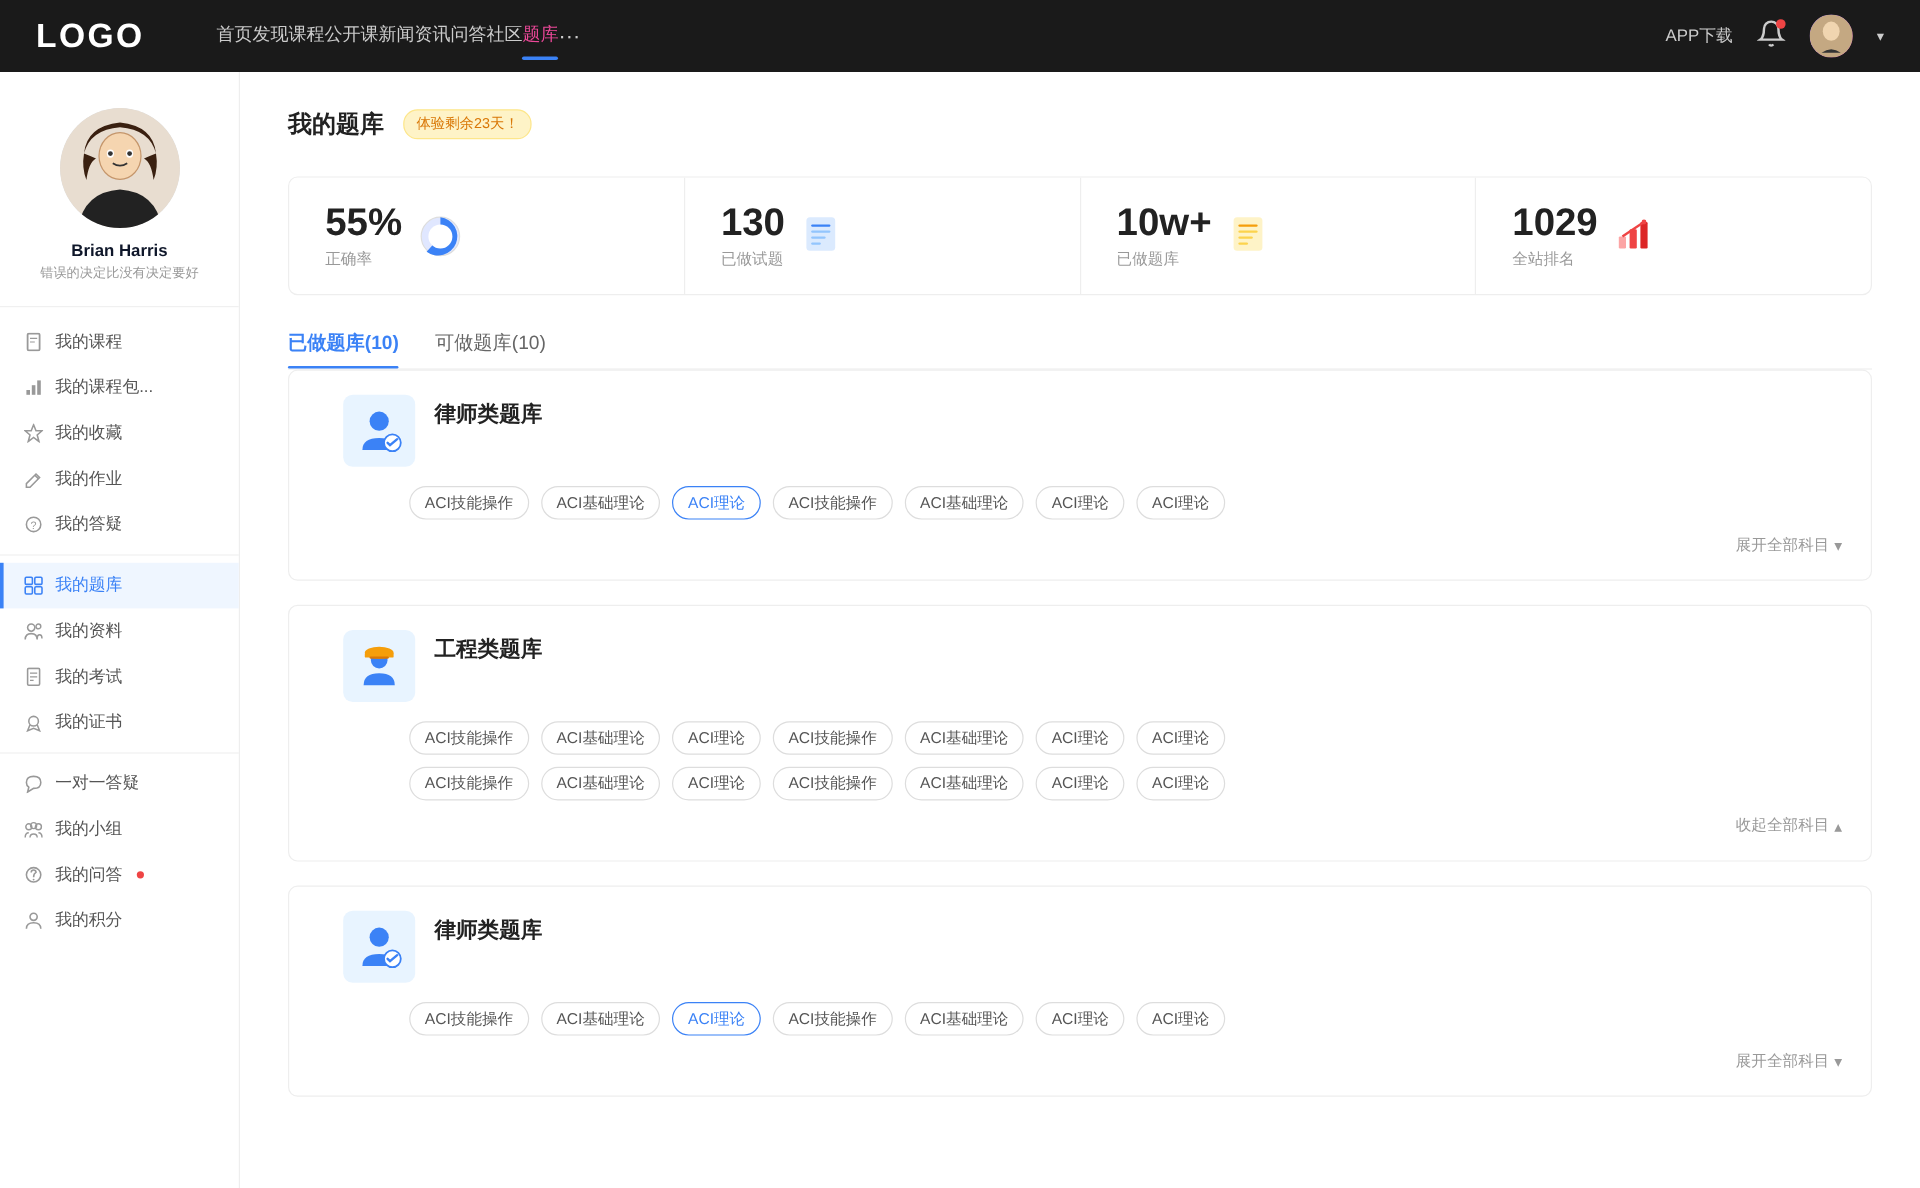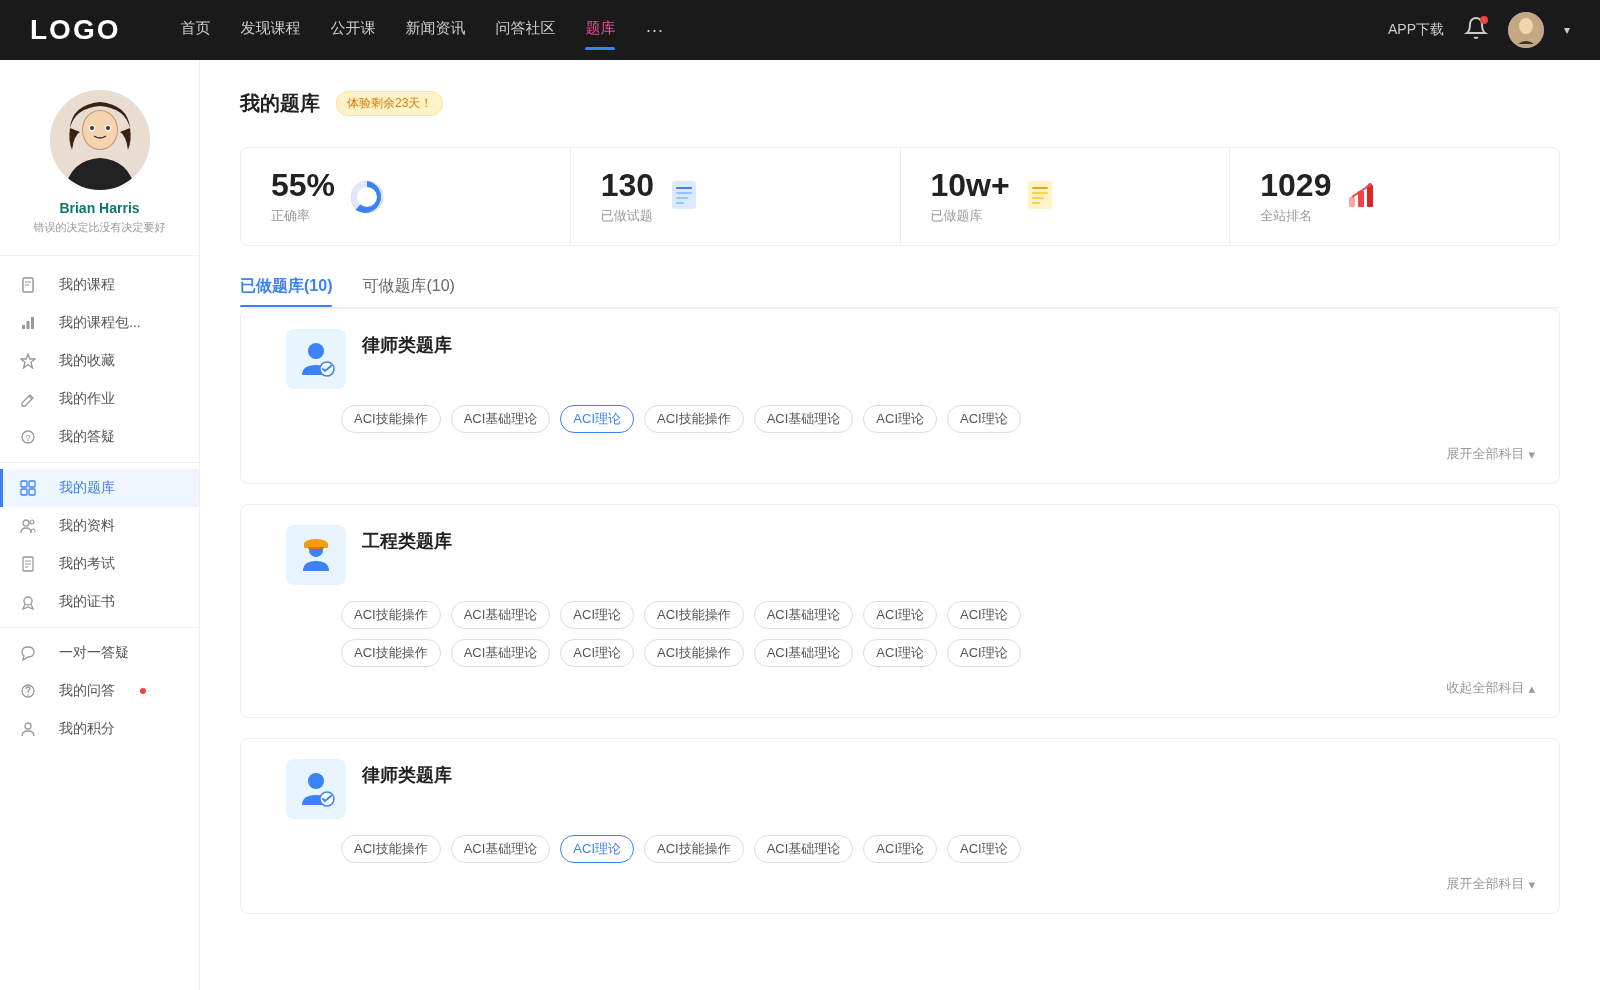--- a/index.html
+++ b/index.html
@@ -19,21 +19,20 @@
     .header-logo {
       color: #fff;
       font-size: 28px;
       font-weight: bold;
       letter-spacing: 2px;
       margin-right: 60px;
     }
     .header-nav {
       display: flex;
       align-items: center;
-      gap: 30px;
       flex: 1;
     }
     .nav-item {
       color: #ccc;
       font-size: 15px;
       cursor: pointer;
       position: relative;
       padding-bottom: 4px;
     }
     .nav-item.active {
@@ -117,35 +116,35 @@
       width: 100px; height: 100px;
       border-radius: 50%;
       background: #ddd;
       overflow: hidden;
       margin-bottom: 10px;
     }
     
     .profile-name {
       font-size: 14px;
       font-weight: 600;
-      color: #0f766e;
+      color: #0f172a;
       margin-bottom: 4px;
     }
     .profile-motto {
       font-size: 11px;
       color: #999;
       text-align: left;
     }
     .sidebar-menu {
       padding: 10px 0;
     }
     .menu-item {
       display: flex;
       align-items: center;
-      gap: 23px;
+      gap: 10px;
       padding: 10px 20px;
       font-size: 14px;
       color: #555;
       cursor: pointer;
       position: relative;
       white-space: nowrap;
     }
     .menu-item.active {
       color: #3b82f6;
       background: #eff6ff;
@@ -473,20 +472,31 @@
 
       <div class="menu-divider"></div>
 
       <div class="menu-item">
         <svg class="menu-icon" viewBox="0 0 16 16">
             <path d="M14 7 Q14 12 8 12 L3 15 L4 11 Q2 9.5 2 7 Q2 2 8 2 Q14 2 14 7Z" fill="none" stroke="currentColor" stroke-width="1.3"></path>
           </svg>
         <span>一对一答疑</span>
       </div>
 
+      <div class="menu-item">
+        <svg class="menu-icon" viewBox="0 0 16 16">
+            <circle cx="4" cy="6" r="2.5" fill="none" stroke="currentColor" stroke-width="1.2"></circle>
+            <circle cx="12" cy="6" r="2.5" fill="none" stroke="currentColor" stroke-width="1.2"></circle>
+            <circle cx="8" cy="5" r="2.5" fill="none" stroke="currentColor" stroke-width="1.2"></circle>
+            <path d="M1 15 Q1 11 4 11" fill="none" stroke="currentColor" stroke-width="1.2"></path>
+            <path d="M15 15 Q15 11 12 11" fill="none" stroke="currentColor" stroke-width="1.2"></path>
+            <path d="M5 15 Q5 12 8 12 Q11 12 11 15" fill="none" stroke="currentColor" stroke-width="1.2"></path>
+          </svg>
+        <span>我的小组</span>
+      </div>
 
       <div class="menu-item">
         <svg class="menu-icon" viewBox="0 0 16 16">
             <circle cx="8" cy="8" r="6" fill="none" stroke="currentColor" stroke-width="1.3"></circle>
             <circle cx="8" cy="12" r="0.8" fill="currentColor"></circle>
             <path d="M8 10 Q8 7 10 6 Q10 4 8 4 Q6 4 6 6" fill="none" stroke="currentColor" stroke-width="1.3"></path>
           </svg>
         <span>我的问答</span>
         <div class="menu-dot"></div>
       </div>

